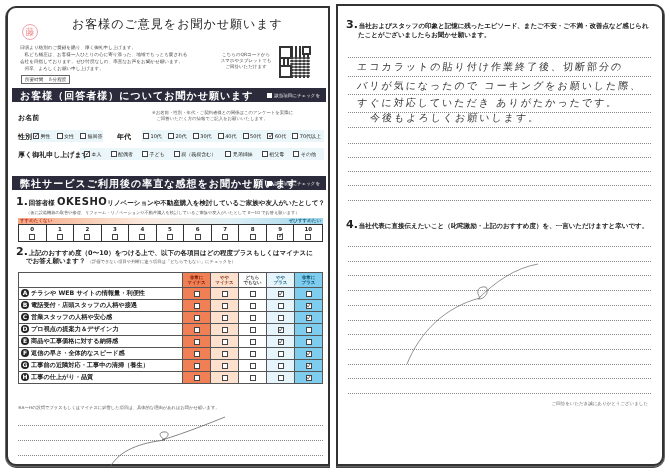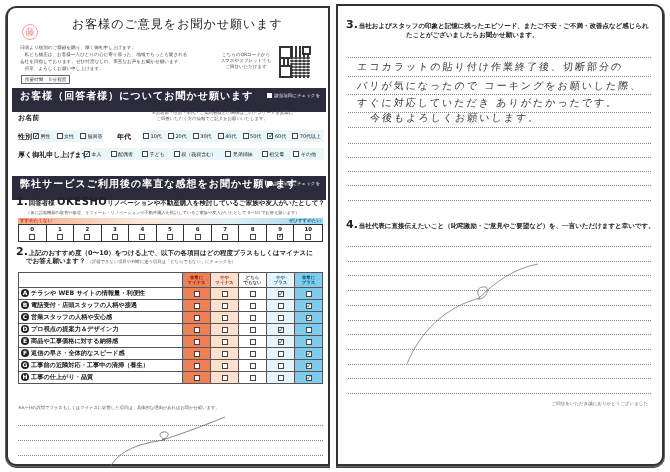--- a/index.html
+++ b/index.html
@@ -18,21 +18,21 @@
   .qr-text { position: absolute; left: 215px; top: 52px; font-size: 4.5px; line-height: 6px; color: #444; text-align: center; width: 62px; }
   .qr { position: absolute; left: 279px; top: 46px; width: 32px; height: 32px; background:
     repeating-linear-gradient(90deg, #111 0 2px, #fff 2px 4px),
     #fff; opacity: 0.85; }
   .qr::before, .qr::after { content: ""; position: absolute; width: 9px; height: 9px; border: 2px solid #111; background: #fff; }
   .qr::before { left: 0; top: 0; }
   .qr::after { left: 0; bottom: 0; }
   .qr .qr-tr { position: absolute; right: 0; top: 0; width: 9px; height: 9px; border: 2px solid #111; background: #fff; }
   .qr .qr-noise { position: absolute; left: 11px; top: 11px; width: 20px; height: 20px; background: repeating-linear-gradient(0deg, #222 0 2px, #fff 2px 3px); opacity: .7; }
 
-  .section-bar { position: absolute; left: 12px; width: 314px; height: 24px; background: #2c2b3c; color: #fff; font-weight: bold; font-size: 10px; padding-left: 8px; line-height: 16px; letter-spacing: 1px; }
+  .section-bar { position: absolute; left: 12px; width: 314px; height: 14px; background: #2c2b3c; color: #fff; font-weight: bold; font-size: 10px; padding-left: 8px; line-height: 16px; letter-spacing: 1px; }
   .section-bar .check-hint { position: absolute; right: 6px; top: 0; font-size: 4.5px; font-weight: normal; letter-spacing: 0; }
   .check-hint .mini-box { display: inline-block; width: 5px; height: 5px; background: #fff; margin-right: 2px; vertical-align: middle; }
 
   .label-strong { position: absolute; font-size: 7px; font-weight: bold; color: #222; }
   .note-small { position: absolute; font-size: 4.4px; line-height: 6px; color: #555; }
   .row-band { position: absolute; left: 56px; height: 12px; background: #eaf6f9; }
   .cb-row { position: absolute; font-size: 5px; display: flex; align-items: center; gap: 3px; color: #222; }
   .cb { display: inline-block; width: 6px; height: 6px; border: 0.8px solid #444; background: #fff; position: relative; vertical-align: middle; }
   .cb.checked::after { content: "✓"; position: absolute; left: -0.5px; top: -3.5px; font-size: 8px; color: #444; }
   .cb-item { display: inline-flex; align-items: center; gap: 1.5px; margin-right: 3px; }
@@ -316,40 +316,40 @@
 
 <svg class="sig" style="left:100px; top:415px;" width="140" height="55" viewBox="0 0 140 55">
   <path d="M10 52 C 20 35, 40 28, 65 25 C 60 22, 58 18, 63 17 C 70 16, 70 22, 62 25 C 85 18, 110 8, 125 2" stroke="#666" stroke-width="0.8" fill="none"></path>
 </svg>
 
 <div class="frame right"></div>
 
 <div class="q-title" style="left:346px; top:20px;">
   <span class="q-num">3.</span><span>当社およびスタッフの印象と記憶に残ったエピソード、またご不安・ご不満・改善点など感じられ</span>
 </div>
-<div class="q-title" style="left:358px; top:31px;margin-left:48px;">たことがございましたらお聞かせ願います。</div>
+<div class="q-title" style="left:358px; top:31px;">たことがございましたらお聞かせ願います。</div>
 
 <div class="dot-line" style="left:348px; width:303px; top:57px;"></div>
 <div class="dot-line" style="left:348px; width:303px; top:76px;"></div>
 <div class="dot-line" style="left:348px; width:303px; top:94px;"></div>
 <div class="dot-line" style="left:348px; width:303px; top:112px;"></div>
 <div class="dot-line" style="left:348px; width:303px; top:127px;"></div>
 <div class="dot-line" style="left:348px; width:303px; top:143px;"></div>
 <div class="dot-line" style="left:348px; width:303px; top:157px;"></div>
 <div class="dot-line" style="left:348px; width:303px; top:171px;"></div>
 <div class="dot-line" style="left:348px; width:303px; top:185px;"></div>
 <div class="dot-line" style="left:348px; width:303px; top:200px;"></div>
 
 <div class="handwriting" style="left:357px; top:60px;">エコカラットの貼り付け作業終了後、切断部分の</div>
 <div class="handwriting" style="left:357px; top:79px;">バリが気になったので コーキングをお願いした際、</div>
 <div class="handwriting" style="left:357px; top:96px;">すぐに対応していただき ありがたかったです。</div>
 <div class="handwriting" style="left:370px; top:111px;">今後もよろしくお願いします。</div>
 
 <div class="q-title" style="left:346px; top:220px;">
-  <span class="q-num">4.</span><span>当社代表に直接伝えたいこと（叱咤激励・ご意見やご要望など）を、一言いただけますと幸いです。</span>
+  <span class="q-num">4.</span><span>当社代表に直接伝えたいこと（叱咤激励・上記のおすすめ度）を、一言いただけますと幸いです。</span>
 </div>
 
 <div class="dot-line" style="left:348px; width:303px; top:246px;"></div>
 <div class="dot-line" style="left:348px; width:303px; top:261px;"></div>
 <div class="dot-line" style="left:348px; width:303px; top:275px;"></div>
 <div class="dot-line" style="left:348px; width:303px; top:290px;"></div>
 <div class="dot-line" style="left:348px; width:303px; top:305px;"></div>
 <div class="dot-line" style="left:348px; width:303px; top:320px;"></div>
 <div class="dot-line" style="left:348px; width:303px; top:334px;"></div>
 <div class="dot-line" style="left:348px; width:303px; top:349px;"></div>

